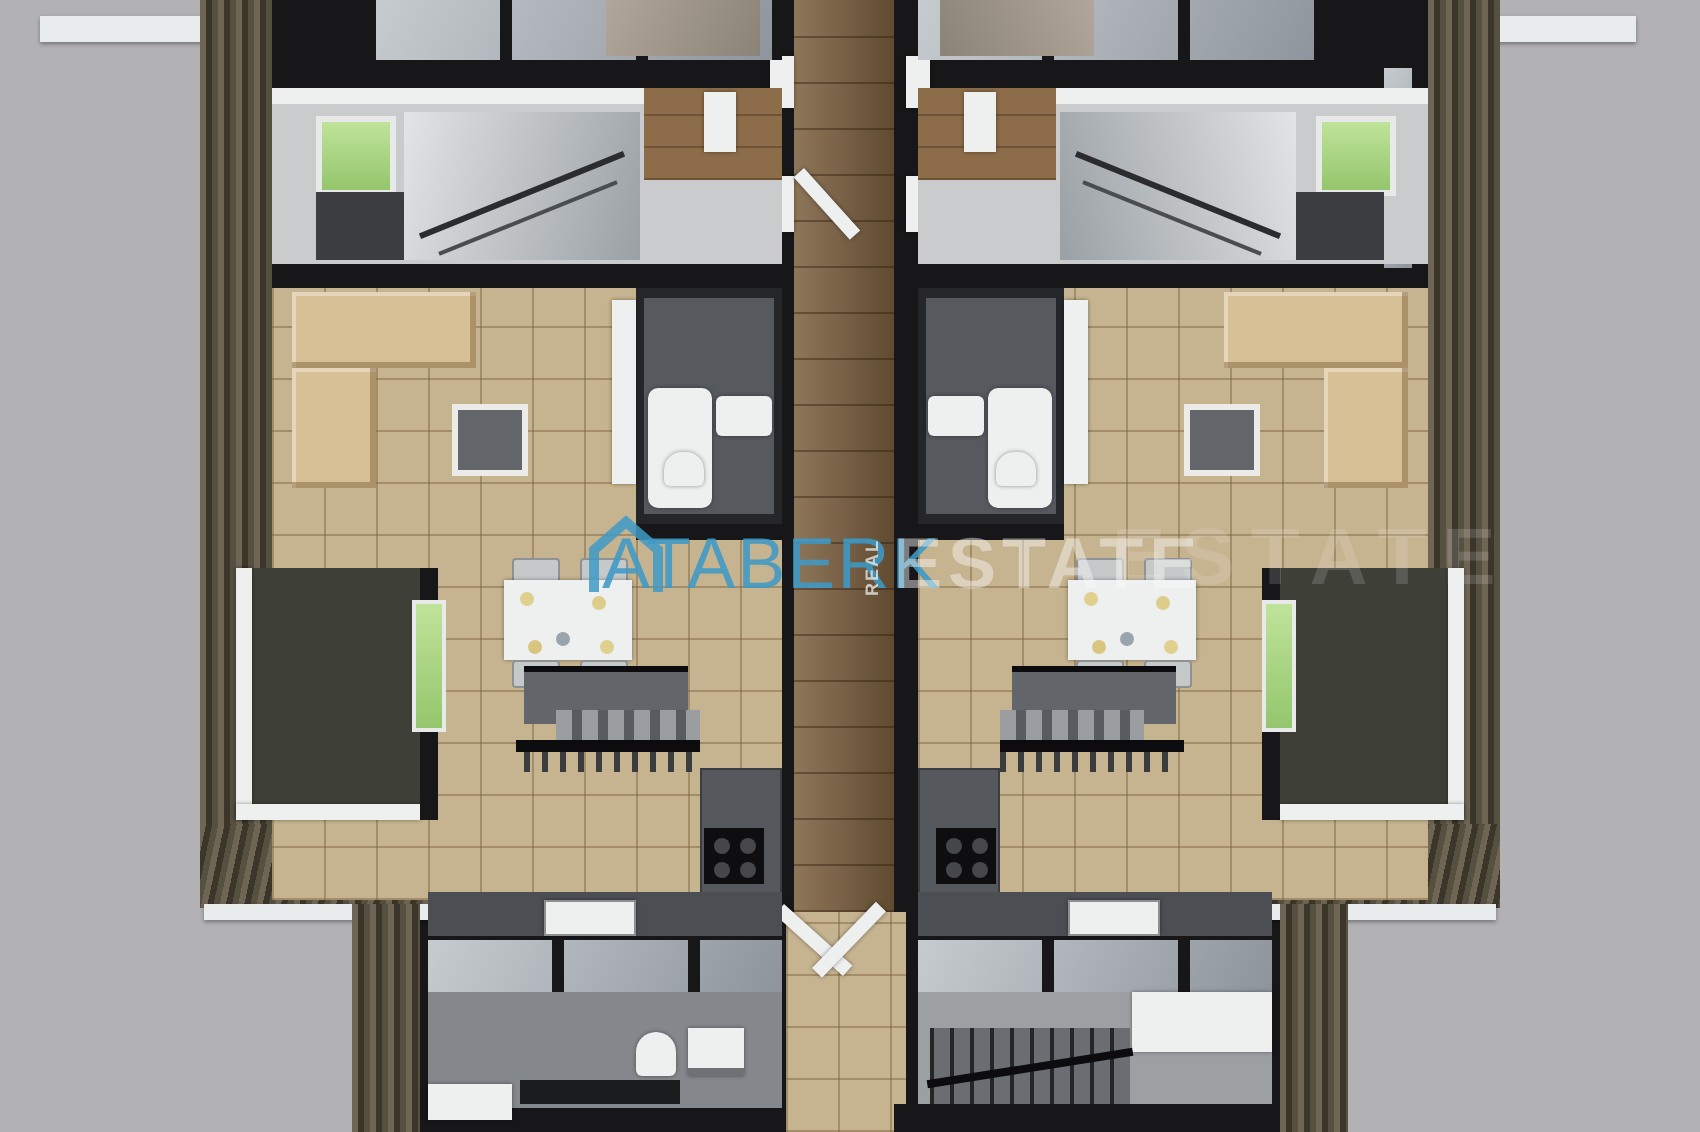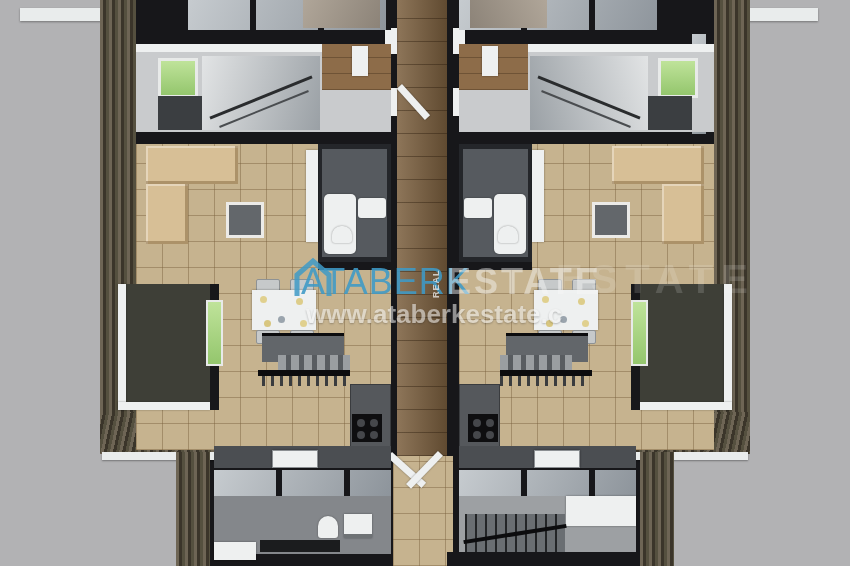--- a/index.html
+++ b/index.html
@@ -187,15 +187,14 @@
 
   <div class="abs wm" style="left:292px;top:256px;width:42px;height:42px;">
     <svg width="42" height="42" viewBox="0 0 42 42">
         <path d="M5 40 V19 L21 5 L37 19 V40" fill="none" stroke="#3e9ac7" stroke-width="5" opacity="0.85"></path>
       </svg>
   </div>
   <div class="abs wm wm-brand" style="left:301px;top:261px;">ATABERK</div>
   <div class="abs wm wm-real" style="left:431px;top:264px;height:34px;">REAL</div>
   <div class="abs wm wm-estate" style="left:447px;top:261px;">ESTATE</div>
   <div class="abs wm wm-ghost" style="left:556px;top:257px;">ESTATE</div>
-  <div class="abs wm wm-url" style="left:306px;top:299px;">www.ataberkestate.c</div>
 
 </div>
 
 </body></html>

